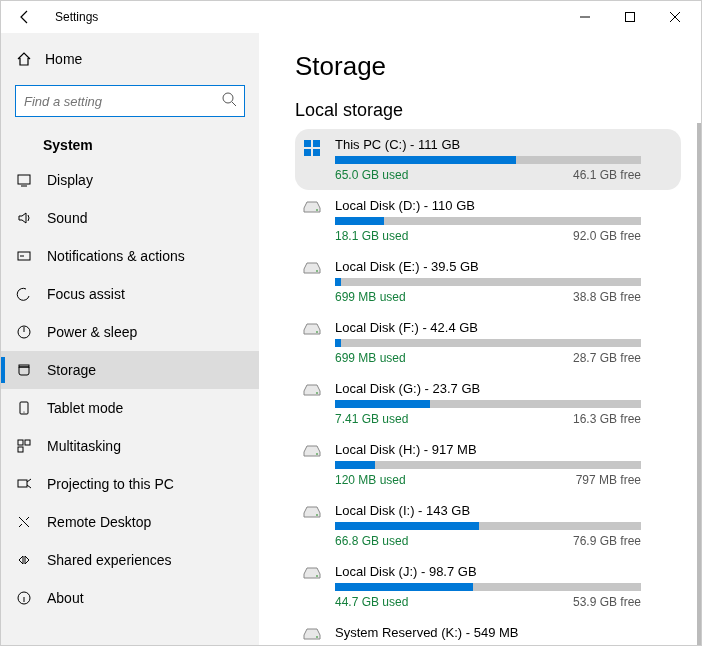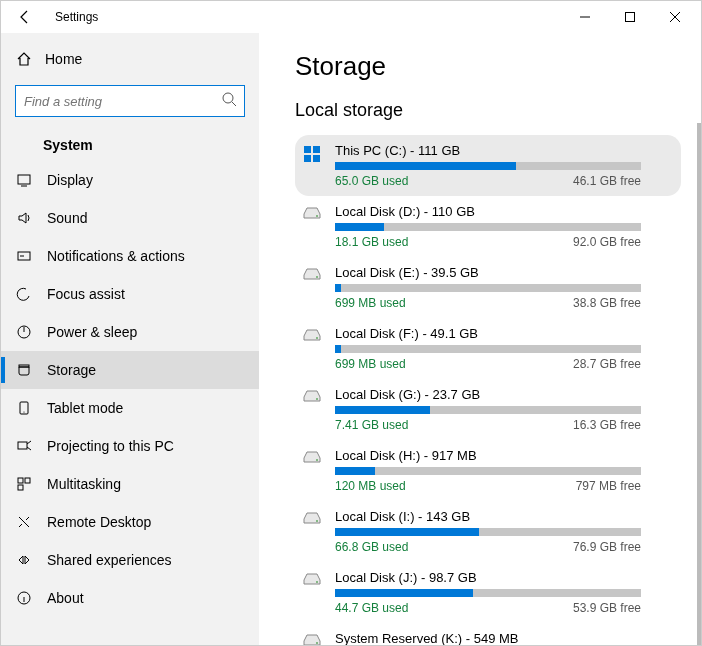--- a/index.html
+++ b/index.html
@@ -19,21 +19,21 @@
 .search-wrap { position: relative; }
 .search-ico { position: absolute; right: 22px; top: 6px; color: #555; }
 .cat { padding: 6px 14px 8px 14px; font-weight: 600; font-size: 14px; margin-left: 28px; }
 .nav { list-style: none; }
 .nav li { display: flex; align-items: center; height: 38px; padding: 0 14px; font-size: 14px; position: relative; }
 .nav li .ico { width: 18px; display: flex; justify-content: center; margin-right: 14px; color: #333; }
 .nav li.selected { background: #dcdcdc; }
 .nav li.selected::before { content: ""; position: absolute; left: 0; top: 6px; bottom: 6px; width: 4px; background: #0078d7; }
 .main { flex: 1; overflow-y: auto; position: relative; padding: 18px 20px 0 36px; }
 .page-title { font-size: 26px; font-weight: 400; margin-bottom: 18px; }
-.subheader { font-size: 18px; font-weight: 400; margin-bottom: 14px; }
+.subheader { font-size: 18px; font-weight: 400; margin-bottom: 8px; }
 .drive { display: flex; align-items: flex-start; padding: 8px 6px 8px 6px; border-radius: 14px; }
 .drive.highlight { background: #eaeaea; }
 .drive .dico { width: 22px; margin-right: 12px; margin-top: 2px; display: flex; justify-content: center; }
 .drive .dbody { flex: 1; }
 .dname { font-size: 13px; color: #000; margin-bottom: 4px; }
 .bar { height: 8px; background: #c6c6c6; position: relative; margin-bottom: 4px; width: 306px; }
 .bar .fill { position: absolute; left: 0; top: 0; bottom: 0; background: #0078d7; }
 .row2 { display: flex; width: 306px; font-size: 12px; }
 .used { color: #15803d; }
 .free { margin-left: auto; color: #555; }
@@ -148,35 +148,35 @@
             <svg width="16" height="16" viewBox="0 0 16 16">
               <rect x="4" y="2" width="8" height="12" rx="1" fill="none" stroke="#000"></rect>
               <circle cx="8" cy="12" r="0.6" fill="#000"></circle>
             </svg>
           </span>
           <span>Tablet mode</span>
         </li>
         <li>
           <span class="ico">
             <svg width="16" height="16" viewBox="0 0 16 16">
-              <rect x="2" y="4" width="9" height="7" fill="none" stroke="#000"></rect>
-              <path d="M11 6 L15 3 M11 9 L15 12" stroke="#000"></path>
-            </svg>
-          </span>
-          <span>Projecting to this PC</span>
-        </li>
-        <li>
-          <span class="ico">
-            <svg width="16" height="16" viewBox="0 0 16 16">
               <rect x="2" y="2" width="5" height="5" fill="none" stroke="#000"></rect>
               <rect x="9" y="2" width="5" height="5" fill="none" stroke="#000"></rect>
               <rect x="2" y="9" width="5" height="5" fill="none" stroke="#000"></rect>
             </svg>
           </span>
           <span>Multitasking</span>
+        </li>
+        <li>
+          <span class="ico">
+            <svg width="16" height="16" viewBox="0 0 16 16">
+              <rect x="2" y="4" width="9" height="7" fill="none" stroke="#000"></rect>
+              <path d="M11 6 L15 3 M11 9 L15 12" stroke="#000"></path>
+            </svg>
+          </span>
+          <span>Projecting to this PC</span>
         </li>
         <li>
           <span class="ico">
             <svg width="16" height="16" viewBox="0 0 16 16">
               <path d="M3 3 L13 13 M13 3 L10 6 M3 13 L6 10" stroke="#000"></path>
             </svg>
           </span>
           <span>Remote Desktop</span>
         </li>
         <li>
@@ -261,21 +261,21 @@
           </div>
         </div>
         <div class="drive">
           <div class="dico">
             <svg width="20" height="14" viewBox="0 0 20 14">
               <path d="M2 8 L5 2 H15 L18 8 V12 H2 Z" fill="#e8e8e8" stroke="#888"></path>
               <circle cx="15" cy="10" r="1" fill="#6a6"></circle>
             </svg>
           </div>
           <div class="dbody">
-            <div class="dname">Local Disk (F:) - 49.1 GB</div>
+            <div class="dname">Local Disk (F:) - 42.4 GB</div>
             <div class="bar">
               <div class="fill" style="width:2%"></div>
             </div>
             <div class="row2">
               <span class="used">699 MB used</span>
               <span class="free">28.7 GB free</span>
             </div>
           </div>
         </div>
         <div class="drive">

